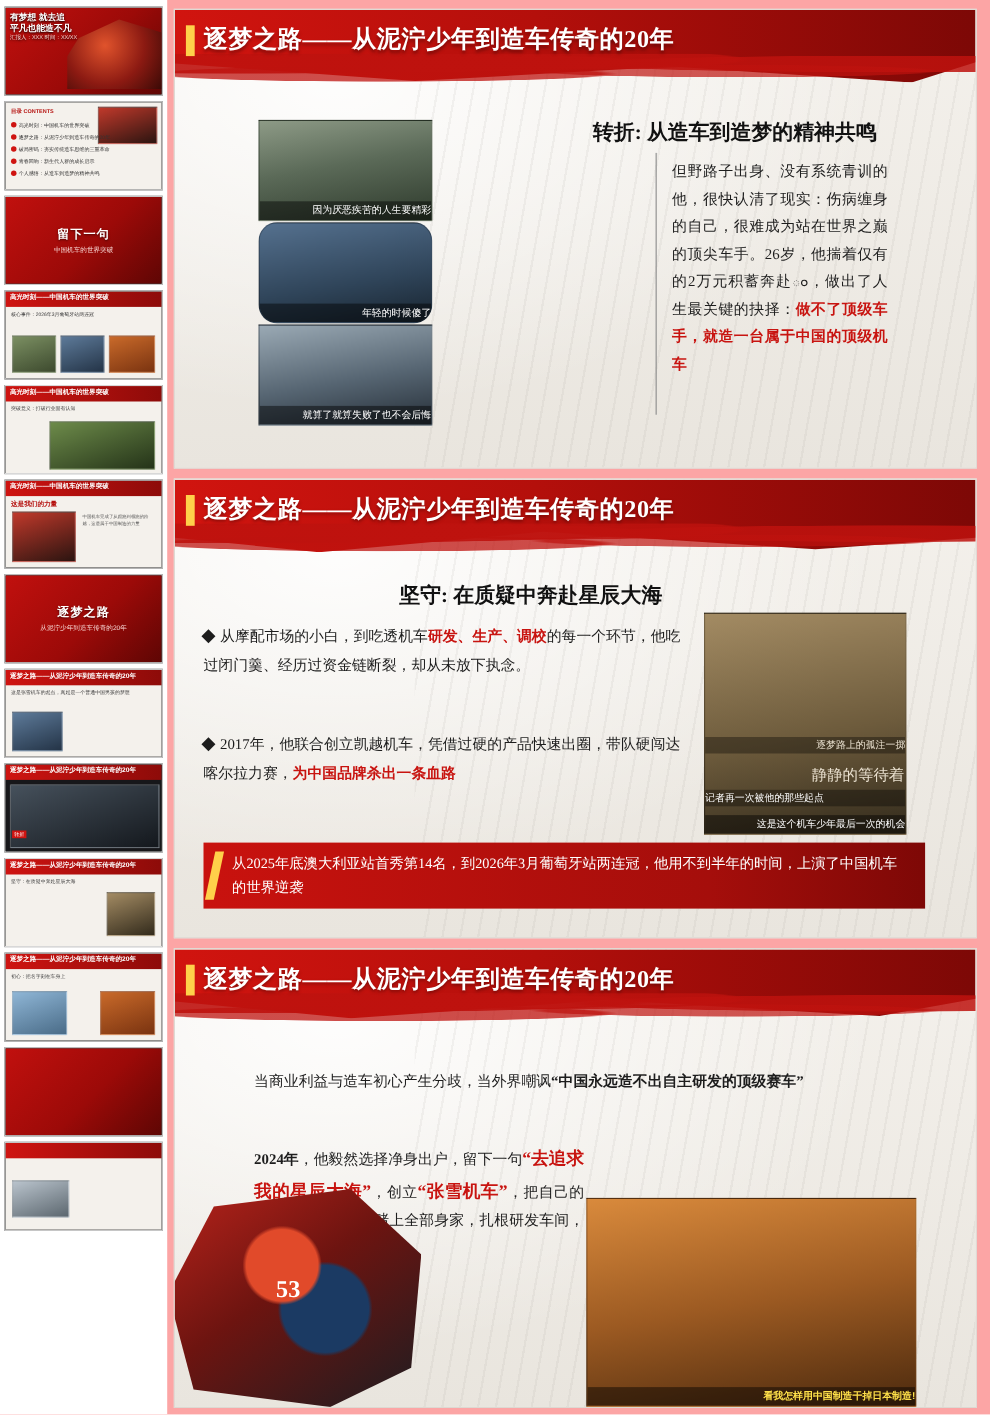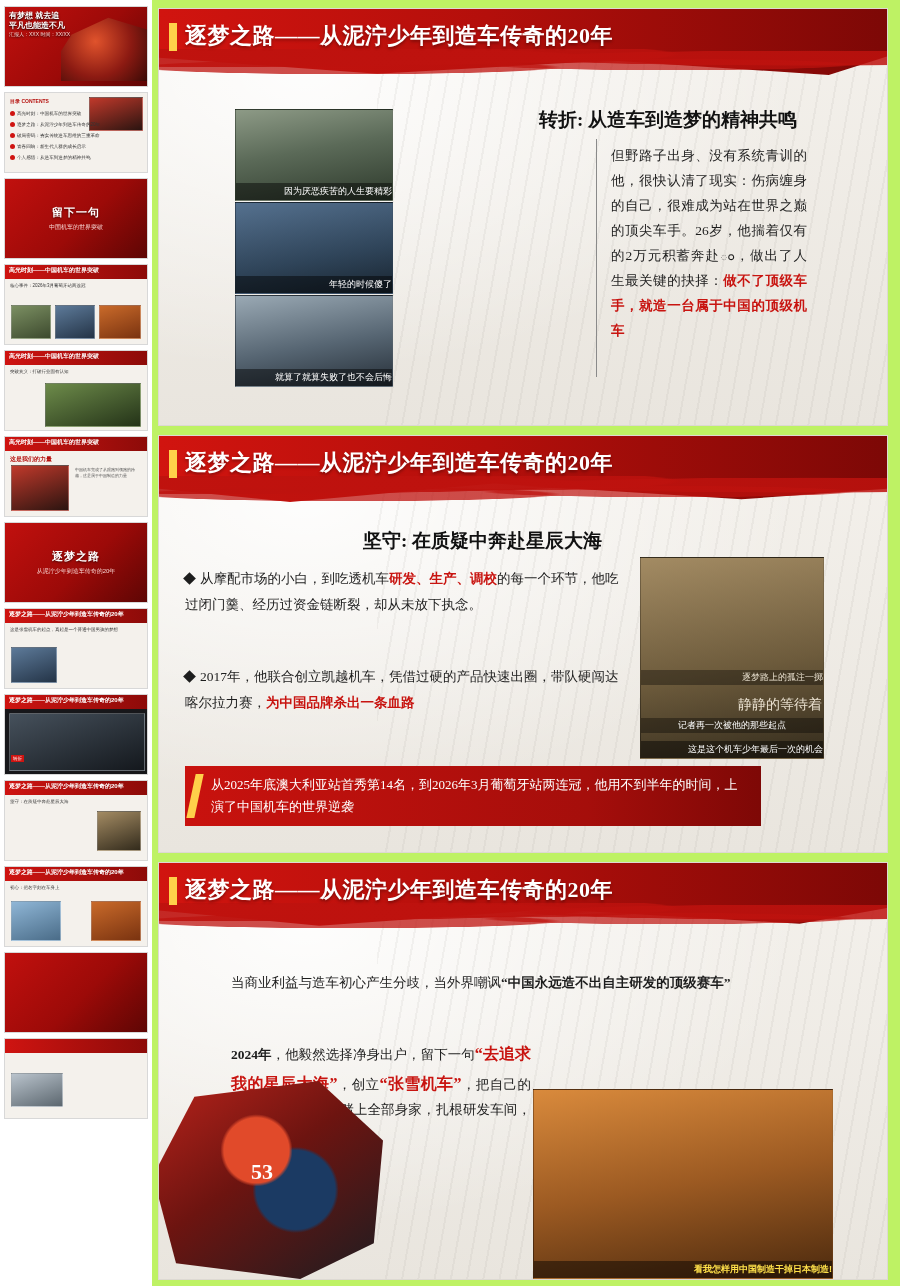--- a/index.html
+++ b/index.html
@@ -5,21 +5,21 @@
   * { box-sizing: border-box; }
   html, body {
     margin: 0; padding: 0;
     background: #ffffff;
     font-family: "Liberation Sans", sans-serif;
   }
   .page {
     position: relative;
     width: 900px;
     height: 1286px;
-    background: #bef264;
+    background: #fca5a5;
     overflow: hidden;
   }
 
   
   .rail {
     position: absolute;
     left: 0; top: 0;
     width: 152px;
     height: 1286px;
     background: #ffffff;
@@ -221,21 +221,21 @@
     color: #fff;
     text-align: right;
     padding: 2px 0;
     background: rgba(0,0,0,.45);
     white-space: nowrap;
     overflow: hidden;
   }
   .cap.yellow { color: #ffe14a; font-weight: bold; }
 
   .ph-rain  { background: linear-gradient(170deg,#8d9a86 0%,#5b6a58 45%,#2e3a2c 100%); }
-  .ph-boy   { background: linear-gradient(170deg,#55718f 0%,#2f4459 60%,#18242f 100%); }
+  .ph-boy   { background: linear-gradient(170deg,#55718f 0%,#2f4459 60%,#18242f 100%); border-radius: 17px; }
   .ph-helm  { background: linear-gradient(170deg,#9aa9b4 0%,#566572 55%,#262f38 100%); }
   .ph-dirt  { background: linear-gradient(170deg,#a38b63 0%,#6d5b3c 55%,#332b1c 100%); }
   .ph-crowd { background: linear-gradient(170deg,#d98a3c 0%,#9c5a22 50%,#4c2a0e 100%); margin-top: 28px; }
 
   .bullet-row {
     position: absolute;
     font-size: 13.5px;
     line-height: 1.9;
     color: #1d1d1d;
     font-family: "Liberation Serif", serif;
@@ -438,25 +438,25 @@
         <span class="dia"></span><span>从摩配市场的小白，到吃透机车</span><span class="hl-red">研发、生产、调</span><span class="hl-red">校</span><span>的每一个环节，他吃过闭门羹、经历过资金链断裂，却从未放下执念。</span>
       </div>
 
       <div class="bullet-row" style="left:26px; top:228px; width:440px;">
         <span class="dia"></span><span>2017年，</span><span>他联合创立凯越机车，凭借过硬的产品快速出圈，带队硬闯达喀尔拉力赛，</span><span class="hl-red">为中国品牌杀出一条血路</span>
       </div>
 
       <div class="photo ph-dirt" style="left:481px; top:121px; width:184px; height:202px;">
         <div style="position:absolute;left:0;top:112px;width:100%;text-align:right;font-size:9px;color:#e9e0cf;background:rgba(0,0,0,.35);padding:1px 0;">逐梦路上的孤注一掷</div>
         <div style="position:absolute;left:0;top:138px;width:100%;text-align:center;font-size:14px;color:#e9e0cf;margin-left:48px;">静静的等待着</div>
-        <div style="position:absolute;left:0;top:160px;width:100%;text-align:center;font-size:9px;color:#fff;background:rgba(0,0,0,.35);padding:1px 15px;">记者再一次被他的那些起点</div>
+        <div style="position:absolute;left:0;top:160px;width:100%;text-align:left;font-size:9px;color:#fff;background:rgba(0,0,0,.35);padding:1px 0;">记者再一次被他的那些起点</div>
         <div class="cap">这是这个机车少年最后一次的机会</div>
       </div>
 
-      <div class="red-banner" style="left:26px; top:330px; width:576px;">
+      <div class="red-banner" style="left:26px; top:330px; width:656px;">
         <span>从2025年底澳大利亚站首秀第14名，到2026年3月葡萄牙站两连冠，他用不到半年的时间，上演了中国机车的世界逆袭</span>
       </div>
     </div>
 
     <div class="slide">
       <div class="paper-tex"></div>
       <div class="ink-streak"></div>
       <div class="head-band b3"></div>
       <div class="head-splat"></div>
       <div class="title-bar-left"></div>

